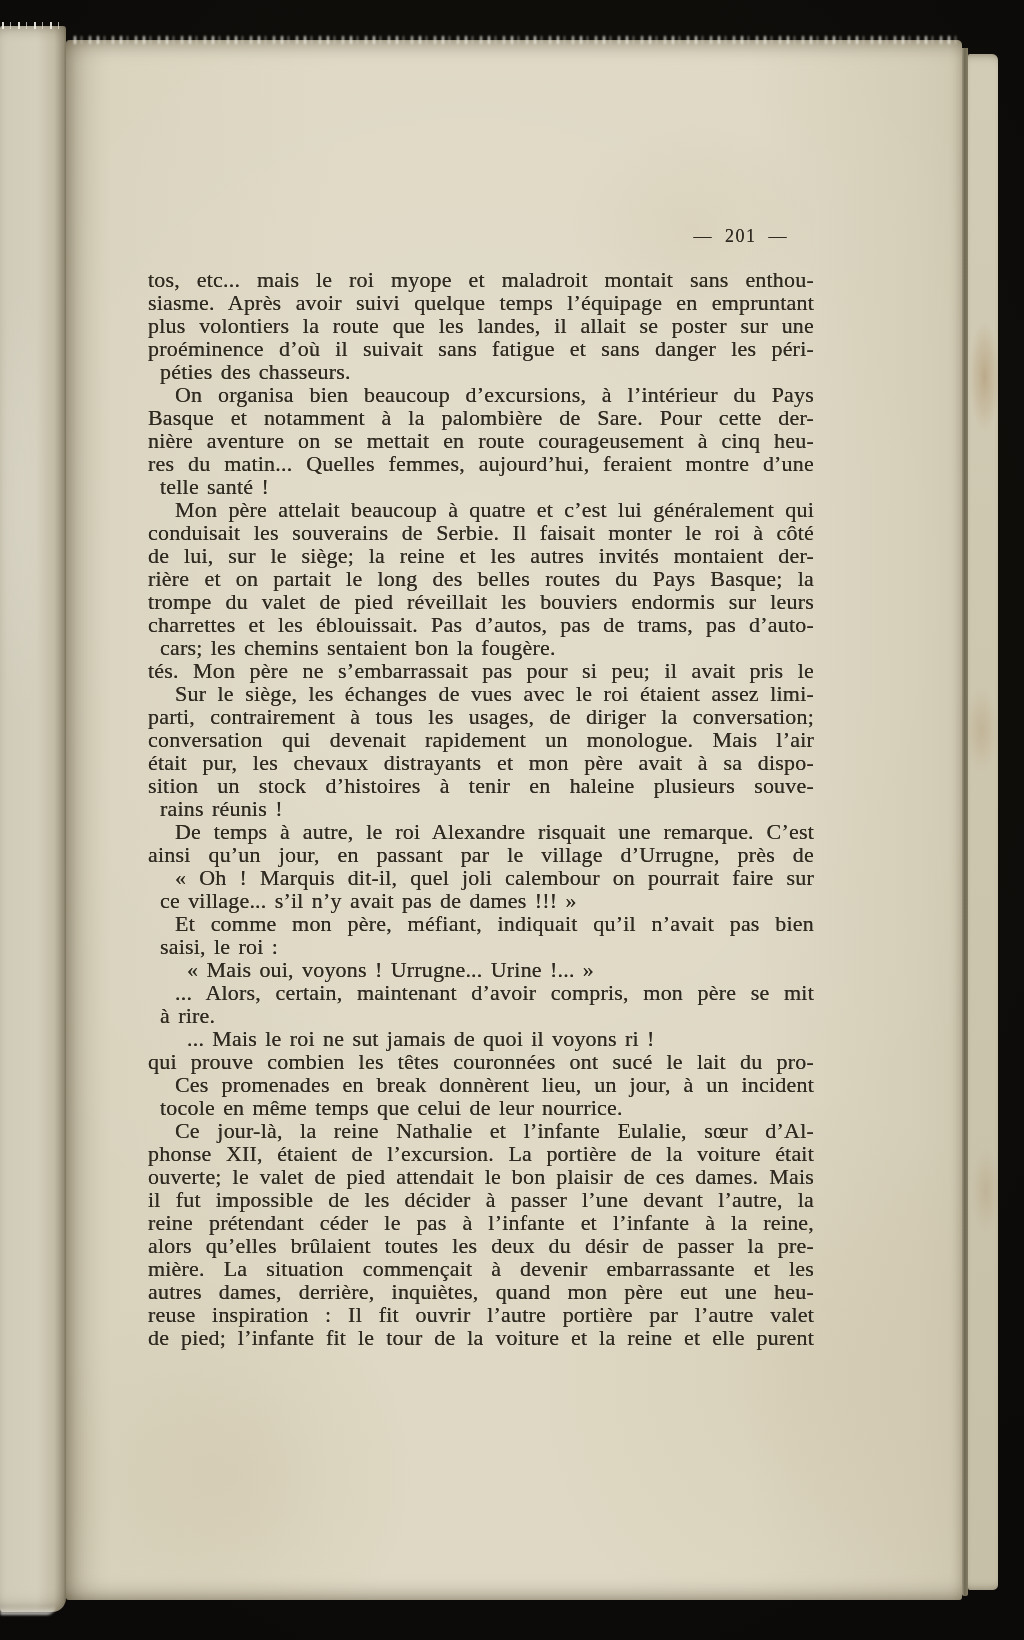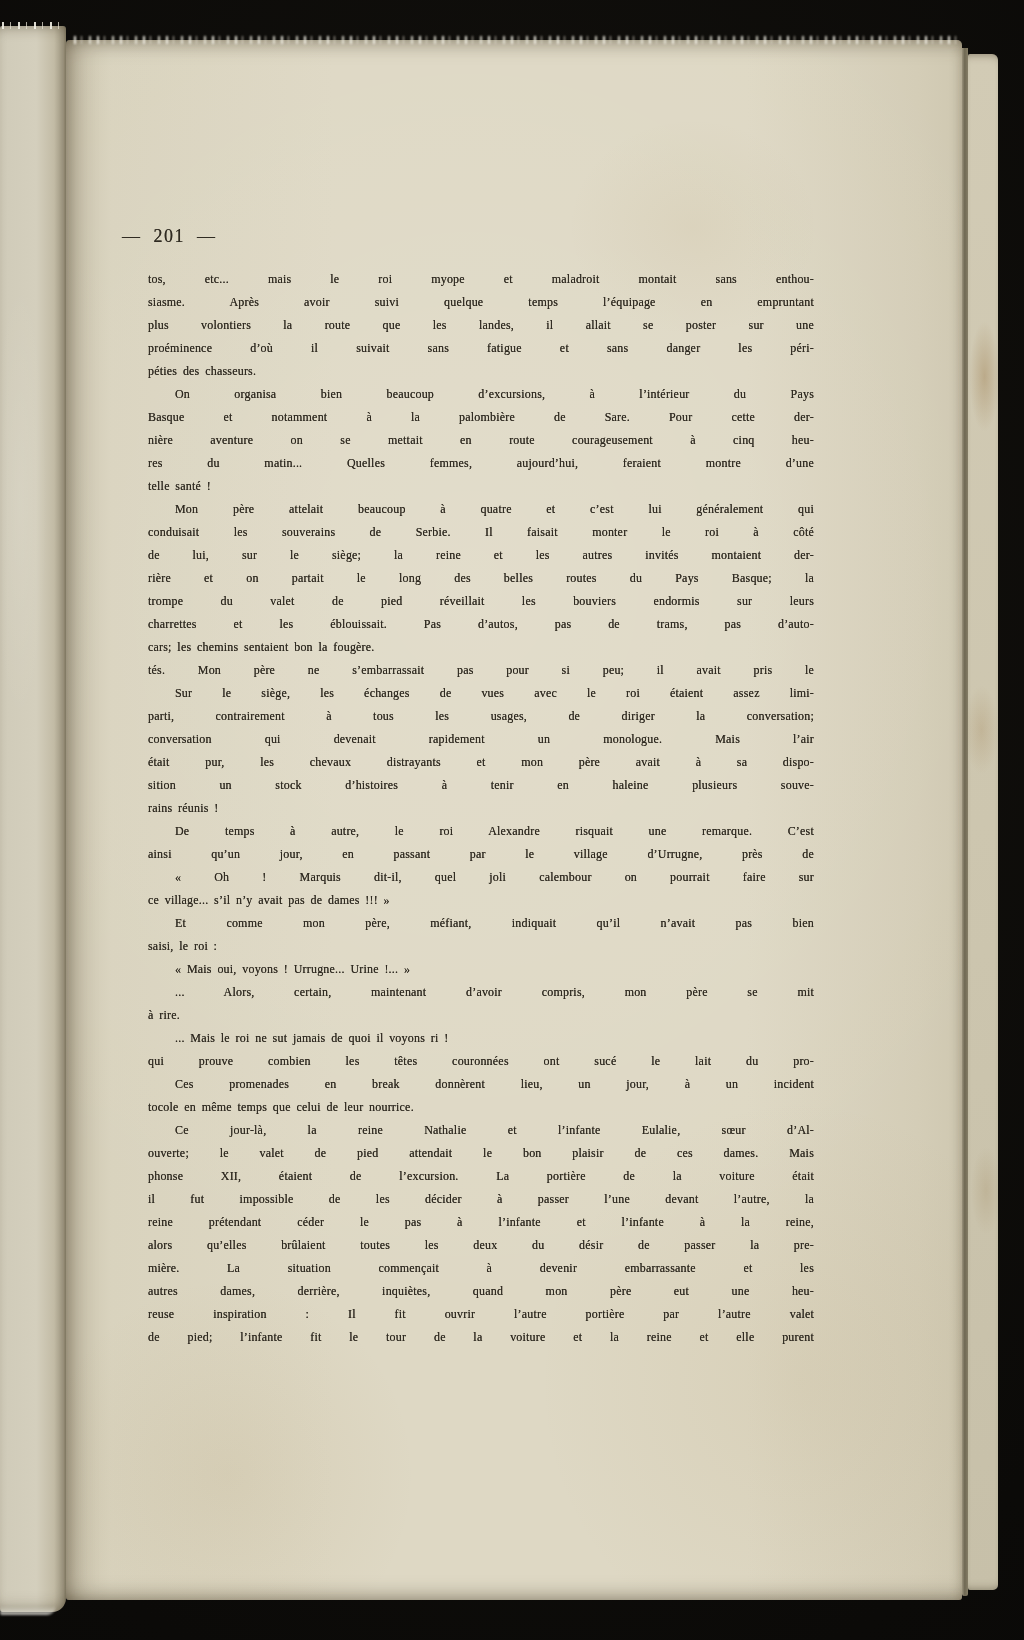--- a/index.html
+++ b/index.html
@@ -79,37 +79,37 @@
       radial-gradient(70% 4% at 60% 74%, rgba(130,95,40,0.15), transparent 72%),
       linear-gradient(to bottom,#d2cbb5, #cdc6af 50%, #c7c0a9 100%);
     border-radius:2px 6px 5px 2px;
     box-shadow:inset 0 8px 10px -8px rgba(70,60,40,0.6), inset 0 -8px 10px -8px rgba(70,60,40,0.55);
   }
 
   
   .page-number{
     position:absolute;left:82px;top:186px;width:666px;
     transform:translateX(-26px);
-    text-align:left;
+    text-align:right;
     font-size:18px;color:var(--ink);
     letter-spacing:1.5px;word-spacing:6px;
     text-shadow:0 0 0.5px rgba(47,42,33,0.85);
   }
   .text-block{
     position:absolute;left:82px;top:228px;width:666px;
     color:var(--ink);
   }
   .line{
-    font-size:12px;line-height:23px;height:23px;
+    font-size:22px;line-height:23px;height:23px;
     text-align:justify;text-align-last:justify;
     word-spacing:2.5px;letter-spacing:0.2px;
     text-shadow:0 0 0.5px rgba(47,42,33,0.85);
     overflow:visible;
   }
-  .line.last{text-align-last:left;}
+  .line.last{text-align-last:left;margin-left:12px;}
   .line.indent{text-indent:27px;}
 </style>
 </head>
 <body>
 
 <div class="scene">
   <div class="prev-page"></div>
 
   <div class="main-page">
     <div class="page-number">— 201 —</div>
@@ -145,22 +145,22 @@
         <div class="line indent">Et comme mon père, méfiant, indiquait qu’il n’avait pas bien</div>
         <div class="line last">saisi, le roi :</div>
         <div class="line indent last">« Mais oui, voyons ! Urrugne... Urine !... »</div>
         <div class="line indent">... Alors, certain, maintenant d’avoir compris, mon père se mit</div>
         <div class="line last">à rire.</div>
         <div class="line indent last">... Mais le roi ne sut jamais de quoi il voyons ri !</div>
         <div class="line">qui prouve combien les têtes couronnées ont sucé le lait du pro-</div>
         <div class="line indent">Ces promenades en break donnèrent lieu, un jour, à un incident</div>
         <div class="line last">tocole en même temps que celui de leur nourrice.</div>
         <div class="line indent">Ce jour-là, la reine Nathalie et l’infante Eulalie, sœur d’Al-</div>
+        <div class="line">phonse XII, étaient de l’excursion. La portière de la voiture était</div>
         <div class="line">ouverte; le valet de pied attendait le bon plaisir de ces dames. Mais</div>
-        <div class="line">phonse XII, étaient de l’excursion. La portière de la voiture était</div>
         <div class="line">il fut impossible de les décider à passer l’une devant l’autre, la</div>
         <div class="line">reine prétendant céder le pas à l’infante et l’infante à la reine,</div>
         <div class="line">alors qu’elles brûlaient toutes les deux du désir de passer la pre-</div>
         <div class="line">mière. La situation commençait à devenir embarrassante et les</div>
         <div class="line">autres dames, derrière, inquiètes, quand mon père eut une heu-</div>
         <div class="line">reuse inspiration : Il fit ouvrir l’autre portière par l’autre valet</div>
         <div class="line">de pied; l’infante fit le tour de la voiture et la reine et elle purent</div>
       </div>
   </div>
 

